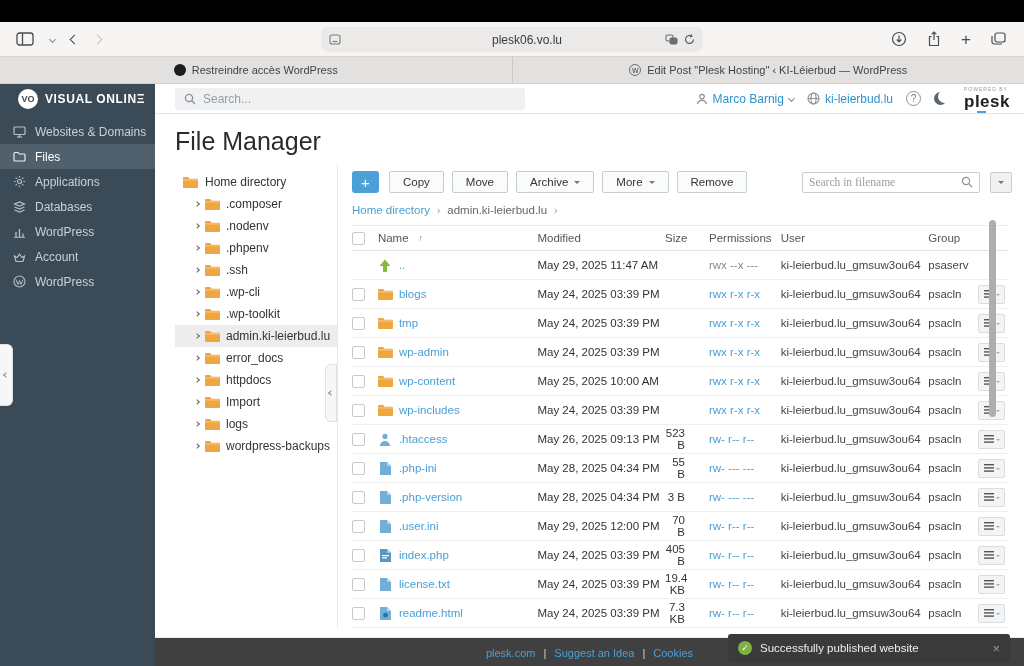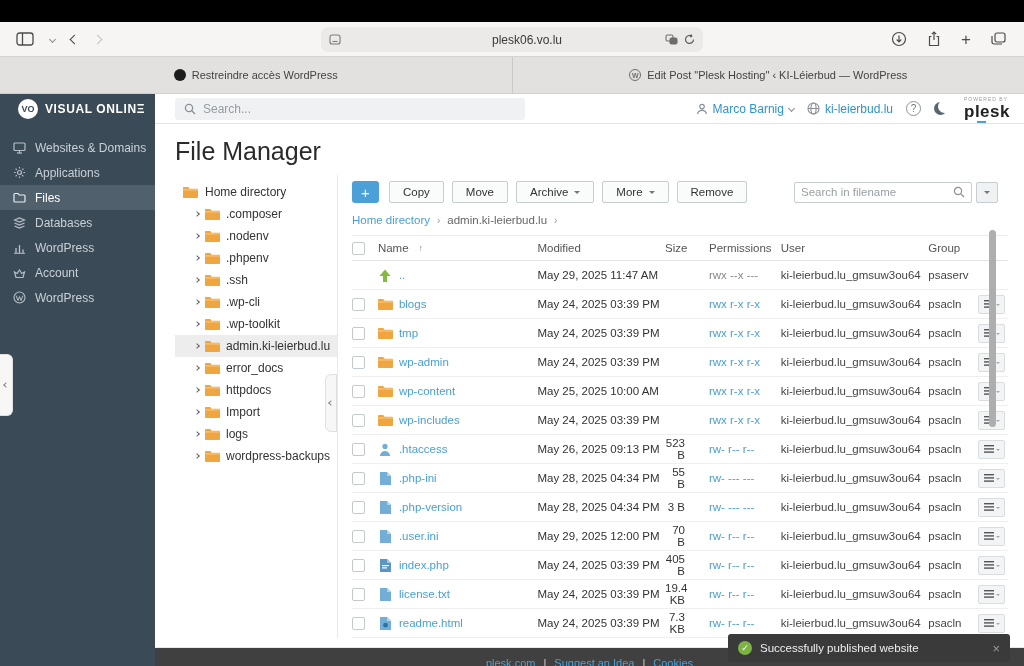--- a/index.html
+++ b/index.html
@@ -18,39 +18,39 @@
   .chev.left  { transform:rotate(135deg); }
   .chev.right { transform:rotate(-45deg); }
   .chev.down  { transform:rotate(45deg); width:5px; height:5px; border-width:1.4px; color:#8a8a8a; }
   .url-pill { position:absolute; left:50%; top:5px; transform:translateX(-50%);
     width:382px; height:25px; background:#eceae9; border-radius:7px;
     display:flex; align-items:center; padding:0 8px; }
   .url-text { flex:1; text-align:center; font-size:12px; color:#3a3a3a;margin-left:48px; }
   .bt-right { display:flex; align-items:center; gap:20px; margin-left:auto; padding-right:18px; color:#4c4c4c; }
   .plus-glyph { font-size:17px; color:#4c4c4c; line-height:1; }
 
-  .tabbar { height:37px; background:#e3e1e0; display:flex; border-bottom:1px solid #d2d0cf; }
+  .tabbar { height:27px; background:#e3e1e0; display:flex; border-bottom:1px solid #d2d0cf; }
   .btab { flex:1; display:flex; align-items:center; justify-content:center; gap:6px;
     font-size:11px; color:#434343; border-right:1px solid #cbc8c7; background:#e3e1e0; overflow:hidden; white-space:nowrap; }
   .btab:last-child { border-right:none; }
   .btab.active { background:#f7f6f5; }
   .favicon { width:12px; height:12px; border-radius:50%; flex:0 0 auto;
     display:flex; align-items:center; justify-content:center; font-size:7px; font-weight:bold; }
   .fav-dark { background:#1d1d1d; }
   .fav-wp { border:1px solid #6f6f6f; color:#6f6f6f; background:transparent; }
   .fav-plesk { background:#2b2b2b; color:#fff; }
 
   
   .app { position:relative; height:584px; display:flex; }
   .sidebar { width:155px; background:#3b4a57; color:#c9d1d8; flex:0 0 auto; }
   .brand { height:30px; display:flex; align-items:center; gap:7px; padding-left:18px; }
   .vo-circle { width:20px; height:20px; border-radius:50%; background:#fff; color:#3b4a57;
     font-size:9px; font-weight:bold; display:flex; align-items:center; justify-content:center; }
   .brand-name { color:#fff; font-size:12px; font-weight:bold; letter-spacing:.6px; white-space:nowrap; }
-  .nav { margin-top:11px; }
+  .nav { margin-top:5px; }
   .nav-item { height:25px; display:flex; align-items:center; gap:9px; padding-left:13px;
     font-size:12px; cursor:pointer; }
   .nav-item.active { background:#51606d; color:#fff; }
   .nav-item svg { flex:0 0 auto; }
 
   .main { flex:1; display:flex; flex-direction:column; background:#fff; }
   .plesk-header { height:30px; border-bottom:1px solid #e5e5e5; display:flex; align-items:center; }
   .hsearch { margin-left:20px; width:350px; height:22px; background:#f0f1f3; border-radius:3px;
     display:flex; align-items:center; gap:7px; padding:0 9px; }
   .hsearch span { font-size:12px; color:#959ca3; }
@@ -77,21 +77,21 @@
     border-bottom:1.3px solid #666; transform:rotate(-45deg); flex:0 0 auto; }
 
   .table-wrap { flex:1; border-left:1px solid #e9e9e9; padding-left:14px; padding-top:6px; }
   .ftoolbar { display:flex; align-items:center; }
   .btn-plus { width:27px; height:22px; background:var(--c-accent,#4ba0d8); color:#fff; border:none;
     border-radius:3px; font-size:15px; line-height:1; cursor:pointer; margin-right:10px; }
   .fbtn { height:22px; padding:0 13px; margin-right:8px; background:#fafbfb; border:1px solid #c8cdd2;
     border-radius:2px; font-size:11.5px; color:#333; cursor:pointer; display:inline-flex; align-items:center; gap:6px;
     font-family:"Liberation Sans", sans-serif; }
   .caret { display:inline-block; width:0; height:0; border:3.5px solid transparent; border-top-color:#777; margin-top:3px; }
-  .fsearch-zone { margin-left:auto; display:flex; align-items:center; gap:4px; padding-right:26px; }
+  .fsearch-zone { margin-left:auto; display:flex; align-items:center; gap:10px; padding-right:12px;font-family:Liberation Serif, serif; }
   .fsearch { width:178px; height:21px; border:1px solid #c8cdd2; border-radius:2px; display:flex;
     align-items:center; padding:0 6px; }
   .fsearch span { flex:1; font-size:11.5px; color:#9aa0a6; }
   .fdrop { width:22px; height:21px; background:#f0f1f2; border:1px solid #c8cdd2; border-radius:2px;
     display:flex; align-items:center; justify-content:center; cursor:pointer; }
 
   .breadcrumb { margin-top:11px; font-size:11.5px; display:flex; align-items:center; }
   .breadcrumb .bc-link { color:#4aa0d5; cursor:pointer; }
   .breadcrumb .bc-sep { color:#999; margin:0 7px; font-size:10px; }
   .breadcrumb .bc-cur { color:#666; }
@@ -221,36 +221,36 @@
       <div class="nav-item">
         <span>
           <svg width="13" height="12" viewBox="0 0 13 12" fill="none" stroke="#b6bfc7" stroke-width="1.2">
             <rect x="1" y="1" width="11" height="7.5" rx="1"></rect>
               <line x1="4" y1="11" x2="9" y2="11"></line>
               <line x1="6.5" y1="8.5" x2="6.5" y2="11"></line>
             </svg>
         </span>
         <span>Websites &amp; Domains</span>
       </div>
+      <div class="nav-item active">
+        <span>
+          <svg width="13" height="11" viewBox="0 0 13 11" fill="none" stroke="#e8edf1" stroke-width="1.2">
+            <path d="M1 2.5c0-.6.4-1 1-1h3l1.2 1.5H11c.6 0 1 .4 1 1V9c0 .6-.4 1-1 1H2c-.6 0-1-.4-1-1z"></path>
+            </svg>
+        </span>
+        <span>Files</span>
+      </div>
       <div class="nav-item">
         <span>
           <svg width="13" height="13" viewBox="0 0 13 13" fill="none" stroke="#b6bfc7" stroke-width="1.2">
             <circle cx="6.5" cy="6.5" r="2"></circle>
               <path d="M6.5 1v1.6M6.5 10.4V12M1 6.5h1.6M10.4 6.5H12M2.6 2.6l1.2 1.2M9.2 9.2l1.2 1.2M10.4 2.6 9.2 3.8M3.8 9.2 2.6 10.4"></path>
             </svg>
         </span>
         <span>Applications</span>
-      </div>
-      <div class="nav-item active">
-        <span>
-          <svg width="13" height="11" viewBox="0 0 13 11" fill="none" stroke="#e8edf1" stroke-width="1.2">
-            <path d="M1 2.5c0-.6.4-1 1-1h3l1.2 1.5H11c.6 0 1 .4 1 1V9c0 .6-.4 1-1 1H2c-.6 0-1-.4-1-1z"></path>
-            </svg>
-        </span>
-        <span>Files</span>
       </div>
       <div class="nav-item">
         <span>
           <svg width="13" height="12" viewBox="0 0 13 12" fill="none" stroke="#b6bfc7" stroke-width="1.2">
             <path d="M1.5 3 6.5 1l5 2-5 2z"></path>
               <path d="M1.5 6 6.5 8l5-2"></path>
               <path d="M1.5 9 6.5 11l5-2"></path>
             </svg>
         </span>
         <span>Databases</span>

